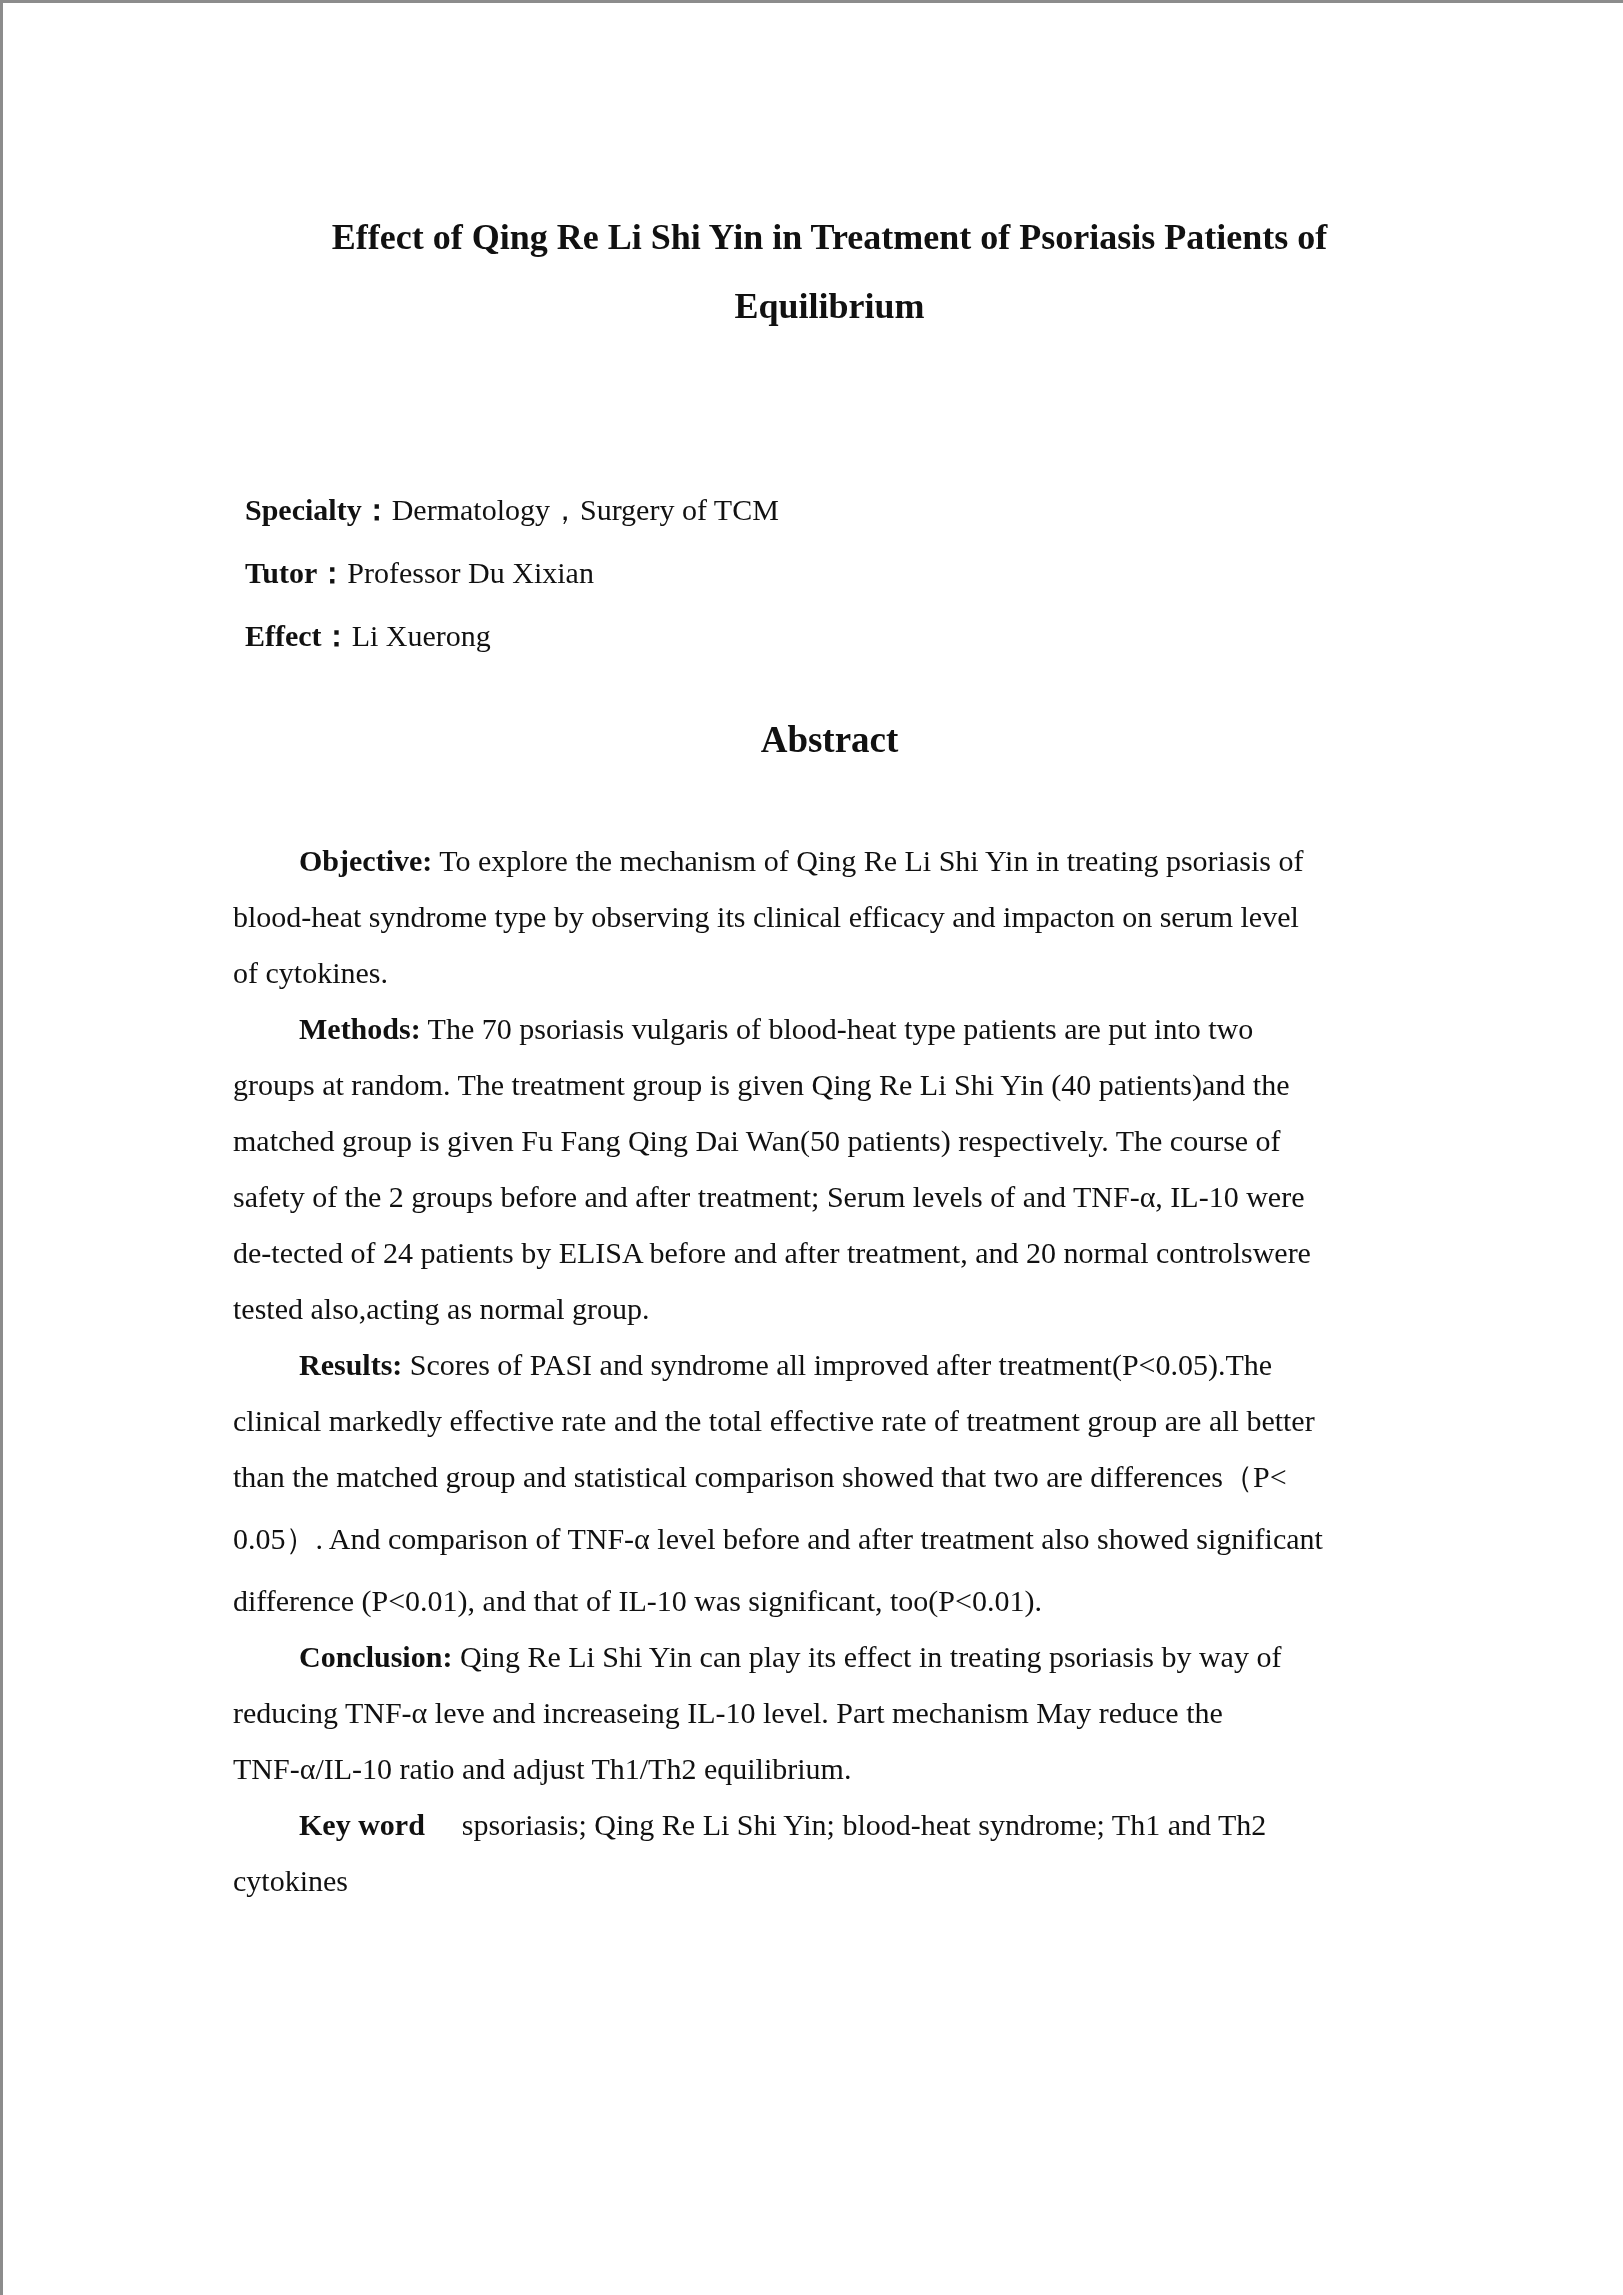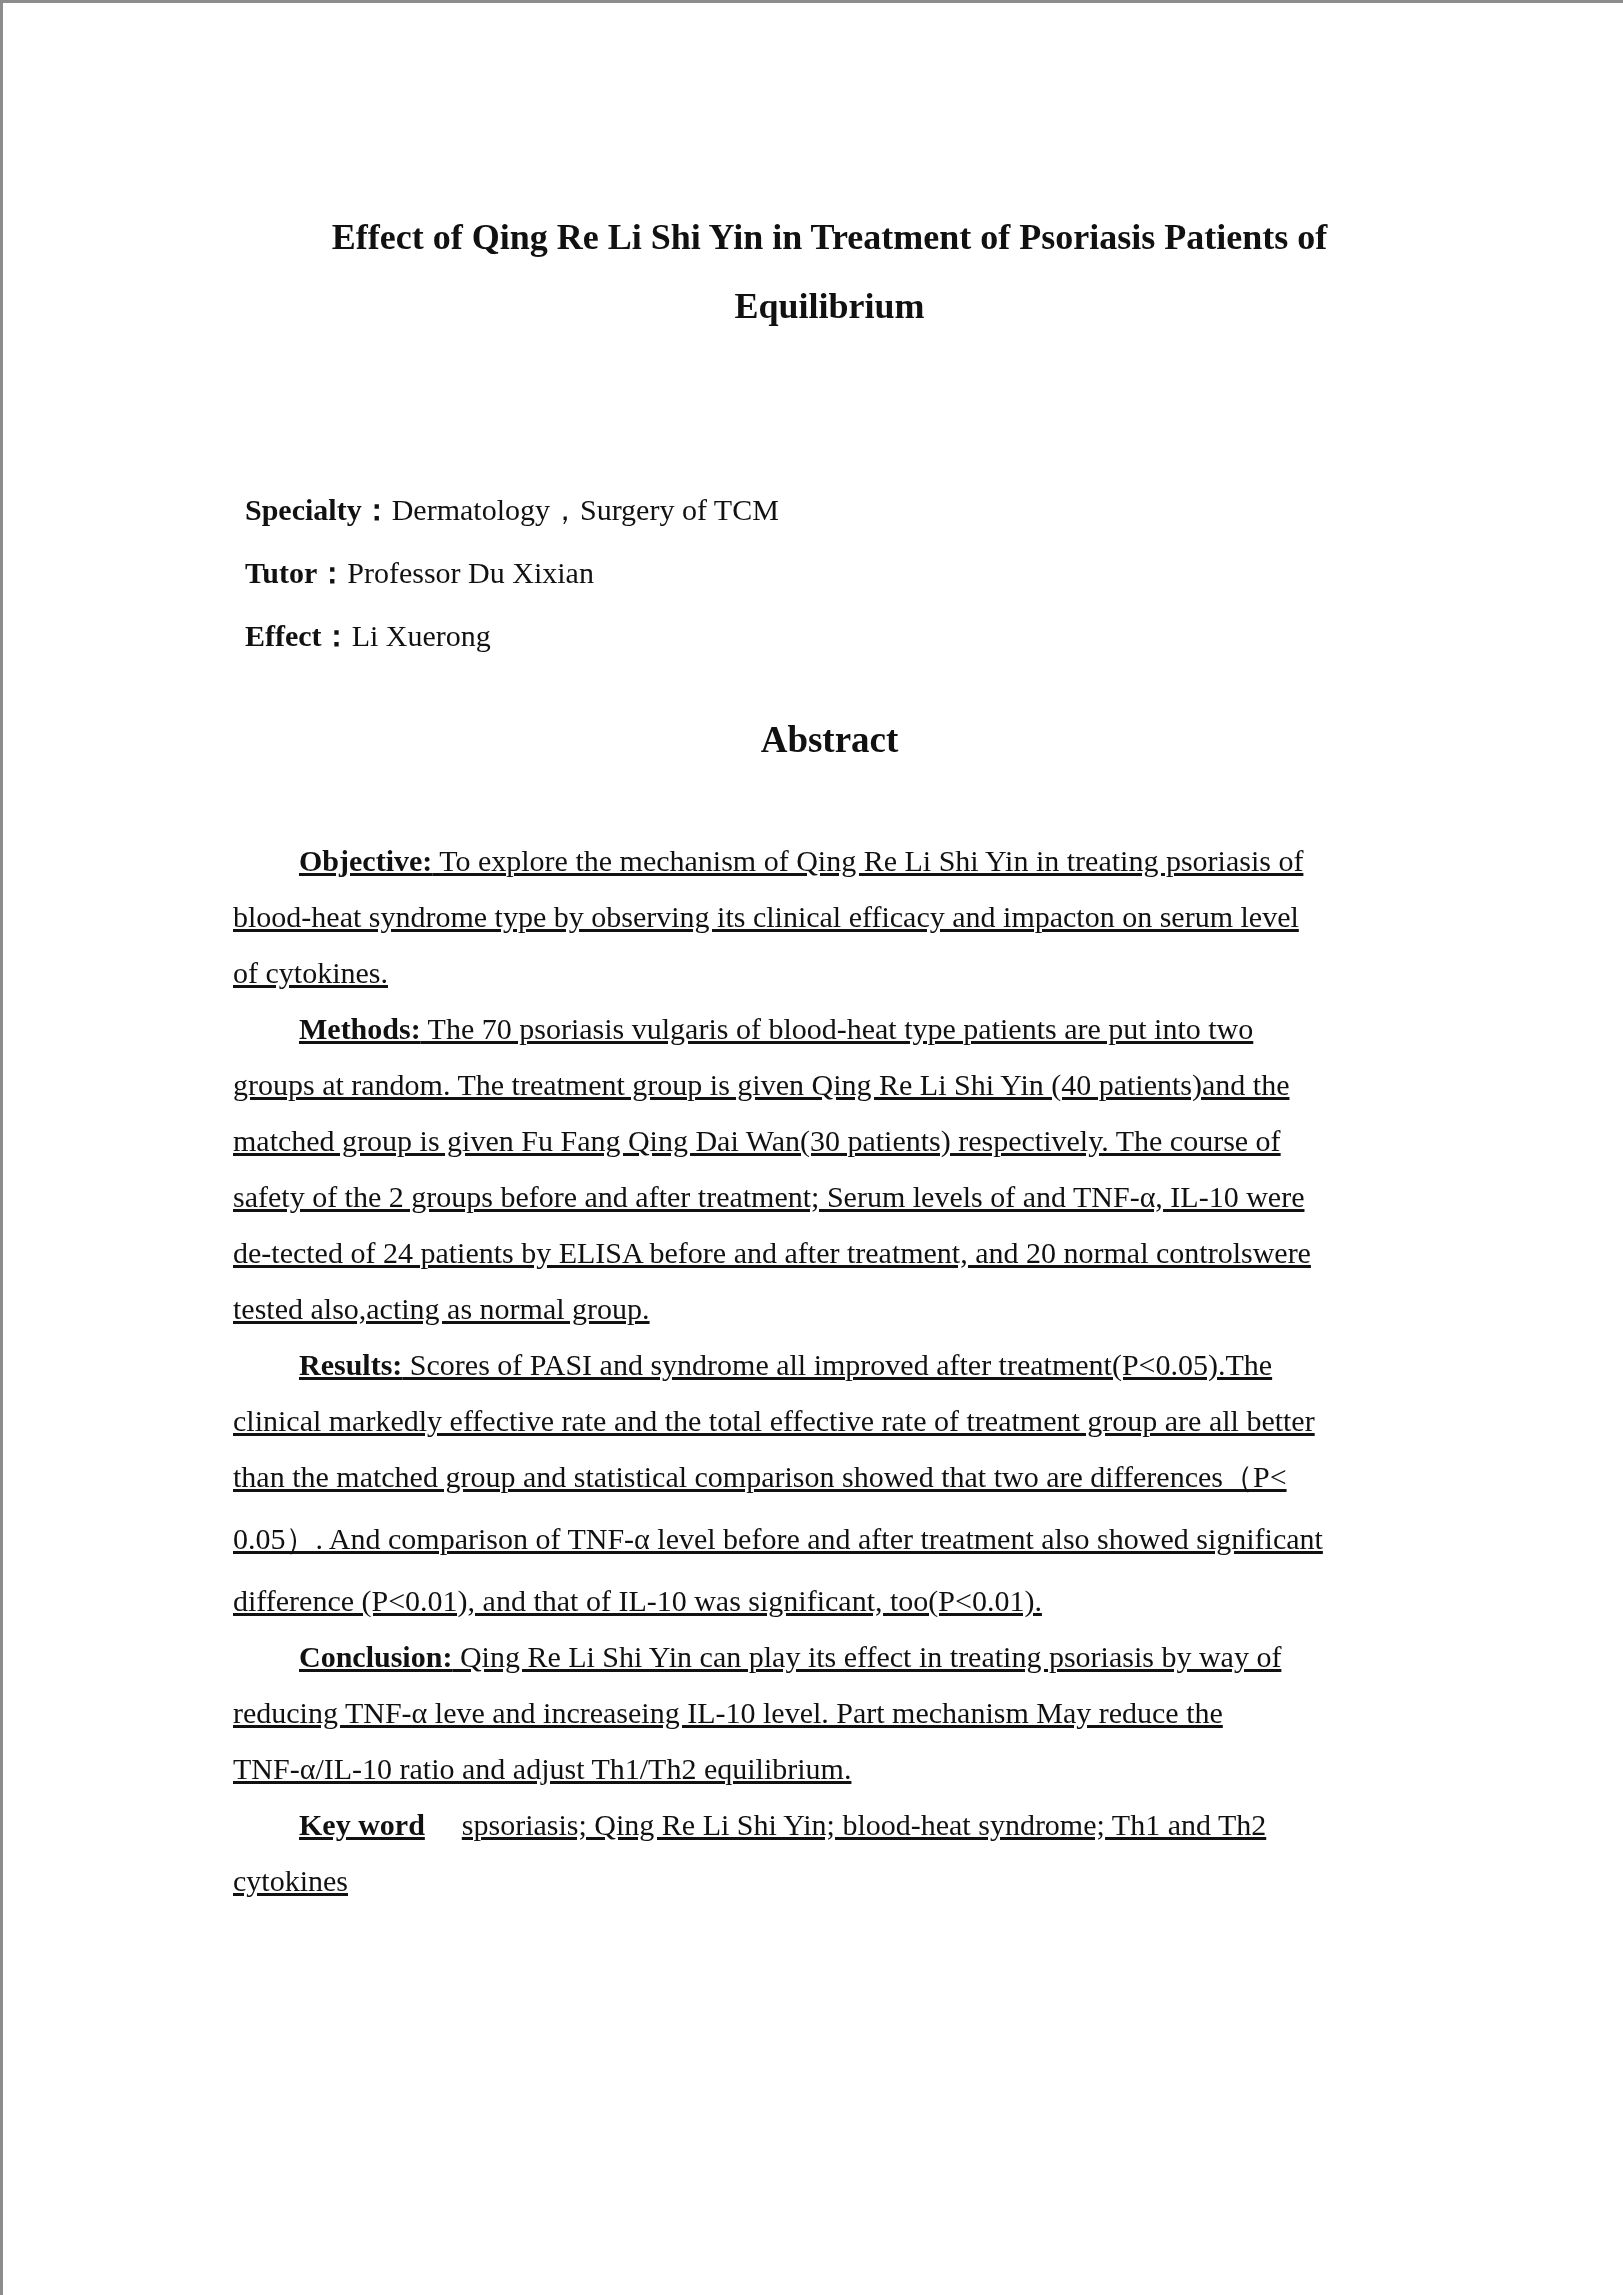--- a/index.html
+++ b/index.html
@@ -51,21 +51,21 @@
       font-weight: bold;
       font-size: 37px;
       line-height: 51px;
     }
     .body {
       position: absolute;
       left: 0; top: 833px; width: 1193px;
       font-size: 30px;
       line-height: 56px;
     }
-    .body .line { display: block; white-space: nowrap; text-decoration: underline; }
+    .body .line { display: block; white-space: nowrap; }
     .body .indent { padding-left: 66px; }
     .body .kw { font-weight: bold; }
     .body .line.tall { line-height: 68px; }
   </style>
 </head>
 <body>
 
 <div class="edge-top"></div>
 <div class="edge-left"></div>
 
@@ -85,21 +85,21 @@
   <div class="abstract-heading">Abstract</div>
 
   <div class="body">
 
     <span class="line indent"><span class="kw">Objective:</span><span> To explore the mechanism of Qing Re Li Shi Yin in treating psoriasis of</span></span>
     <span class="line">blood-heat syndrome type by observing its clinical efficacy and impacton on serum level</span>
     <span class="line">of cytokines.</span>
 
     <span class="line indent"><span class="kw">Methods:</span><span> The 70 psoriasis vulgaris of blood-heat type patients are put into two</span></span>
     <span class="line">groups at random. The treatment group is given Qing Re Li Shi Yin (40 patients)and the</span>
-    <span class="line">matched group is given Fu Fang Qing Dai Wan(30 patients) respectively. The course of</span>
+    <span class="line">matched group is given Fu Fang Qing Dai Wan(50 patients) respectively. The course of</span>
     <span class="line">safety of the 2 groups before and after treatment; Serum levels of and TNF-α, IL-10 were</span>
     <span class="line">de-tected of 24 patients by ELISA before and after treatment, and 20 normal controlswere</span>
     <span class="line">tested also,acting as normal group.</span>
 
     <span class="line indent"><span class="kw">Results:</span><span> Scores of PASI and syndrome all improved after treatment(P&lt;0.05).The</span></span>
     <span class="line">clinical markedly effective rate and the total effective rate of treatment group are all better</span>
     <span class="line">than the matched group and statistical comparison showed that two are differences（P&lt;</span>
     <span class="line tall">0.05）. And comparison of TNF-α level before and after treatment also showed significant</span>
     <span class="line">difference (P&lt;0.01), and that of IL-10 was significant, too(P&lt;0.01).</span>
 

